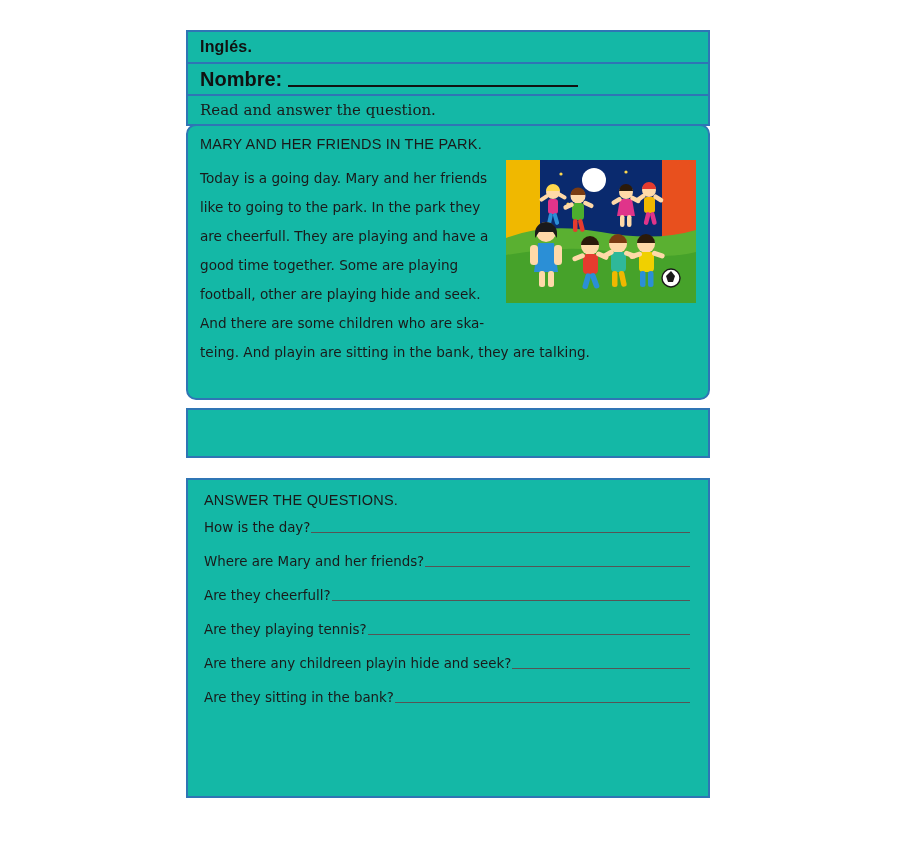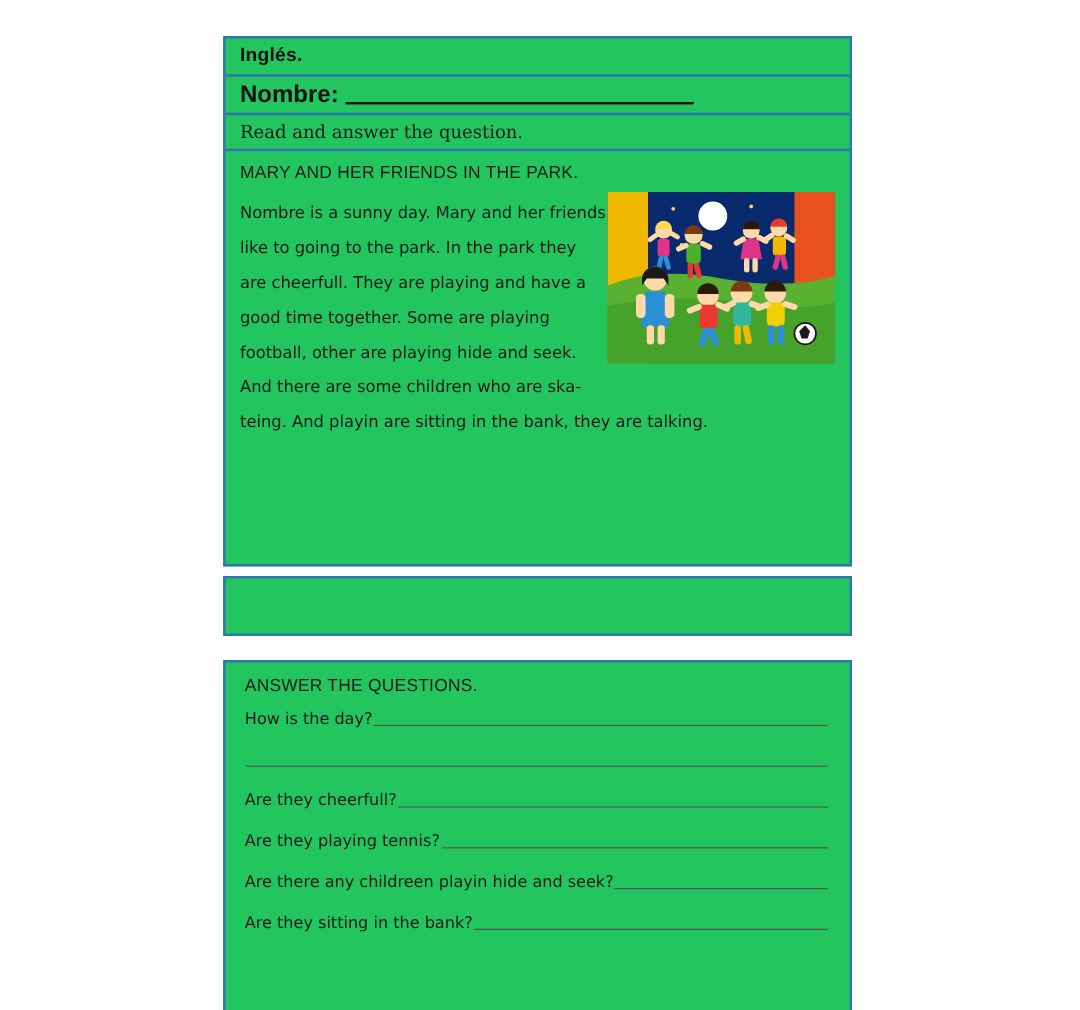--- a/index.html
+++ b/index.html
@@ -17,21 +17,21 @@
 
   .sheet {
     position: absolute;
     left: 186px;
     top: 30px;
     width: 524px;
   }
 
   .box {
     border: 2px solid #2f75b5;
-    background: #22c55e;
+    background: #14b8a6;
     box-sizing: border-box;
   }
 
   
   .title-box {
     height: 34px;
     display: flex;
     align-items: center;
     padding: 0 0 0 12px;
   }
@@ -73,23 +73,24 @@
   }
   .instruction-text {
     font-family: "DejaVu Serif", serif;
     font-size: 15px;
     color: #1a1a1a;
   }
 
   
   .reading-box {
     margin-top: -2px;
-    height: 348px;
+    height: 276px;
     padding: 10px 12px 0 12px;
     position: relative;
+    border-radius: 10px;
   }
   .reading-title {
     font-family: "Liberation Sans", sans-serif;
     font-size: 14.5px;
     color: #1a1a1a;
     letter-spacing: .2px;
     margin-bottom: 12px;
   }
   .reading-body {
     font-family: "DejaVu Sans", sans-serif;
@@ -167,21 +168,21 @@
     <span class="name-rule"></span>
   </div>
 
   <div class="box instruction-box">
     <span class="instruction-text">Read and answer the question.</span>
   </div>
 
   <div class="box reading-box">
     <div class="reading-title">MARY AND HER FRIENDS IN THE PARK.</div>
     <div class="reading-body">
-      <span>Nombre is a sunny day. Mary and her friends</span><br>
+      <span>Today is a going day. Mary and her friends</span><br>
       <span>like to going to the park. In the park they</span><br>
       <span>are cheerfull. They are playing and have a</span><br>
       <span>good  time together. Some are playing</span><br>
       <span>football, other are playing hide and seek.</span><br>
       <span>And there are some children who are ska-</span><br>
       <span class="wide">teing. And playin are sitting in the bank, they are talking.</span>
     </div>
 
     <div class="illus">
       <svg width="190" height="143" viewBox="0 0 190 143" xmlns="http://www.w3.org/2000/svg">
@@ -290,20 +291,21 @@
   <div class="box spacer-box"></div>
 
   <div class="box questions-box">
     <div class="questions-title">ANSWER THE QUESTIONS.</div>
 
     <div class="q-row">
       <span class="q-text">How is the day?</span>
       <span class="q-line"></span>
     </div>
     <div class="q-row">
+      <span class="q-text">Where are Mary and her friends?</span>
       <span class="q-line"></span>
     </div>
     <div class="q-row">
       <span class="q-text">Are they cheerfull?</span>
       <span class="q-line"></span>
     </div>
     <div class="q-row">
       <span class="q-text">Are they playing tennis?</span>
       <span class="q-line"></span>
     </div>

